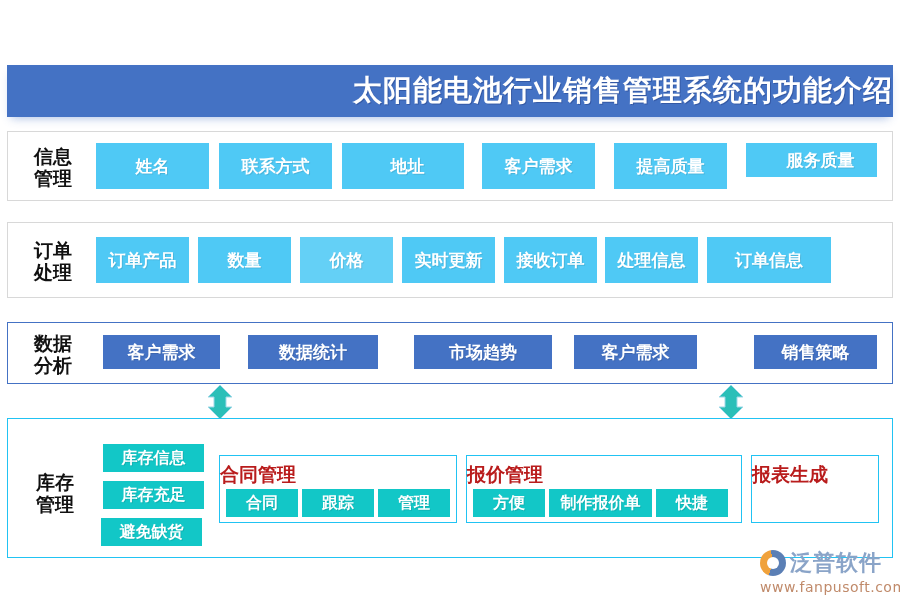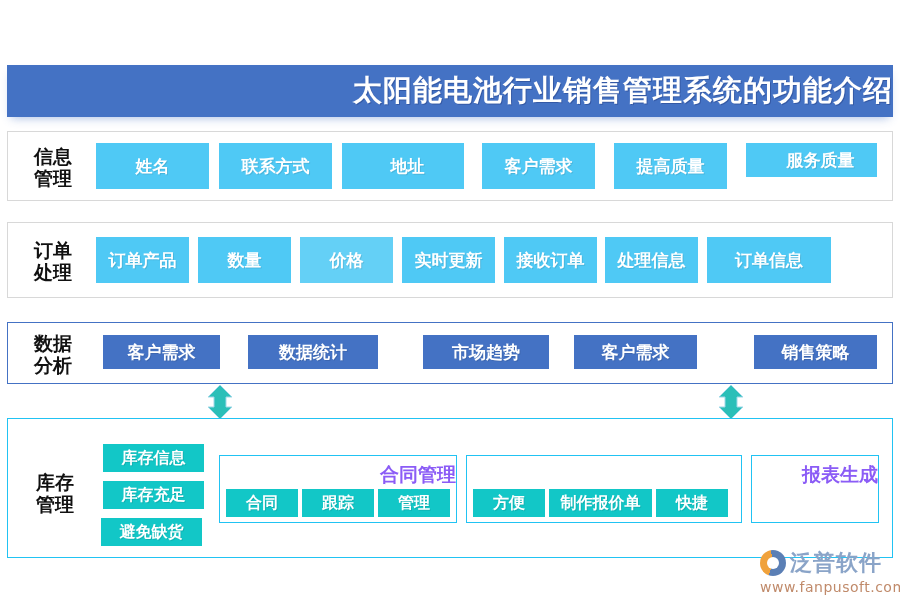--- a/index.html
+++ b/index.html
@@ -48,22 +48,22 @@
   .chip-lblue{background:#4FC9F5;font-size:17px;}
   .chip-dblue{background:#4472C4;font-size:17px;}
   .chip-teal{background:#12C7C7;font-size:16px;}
 
   
   .groupbox{
     position:absolute;box-sizing:border-box;border:1px solid #21C3F3;
     background:#ffffff;
   }
   .group-title{
-    position:absolute;left:0;right:0;top:6px;text-align:right;
-    font-size:19px;font-weight:bold;color:#8b5cf6;white-space:nowrap;
+    position:absolute;left:0;right:0;top:6px;text-align:left;
+    font-size:19px;font-weight:bold;color:#b91c1c;white-space:nowrap;
   }
 
   
   .arrow{position:absolute;width:26px;height:34px;}
 
   
   .watermark{
     position:absolute;opacity:.18;pointer-events:none;
     display:flex;align-items:center;gap:3px;
   }
@@ -126,21 +126,21 @@
     <div class="chip chip-lblue" style="left:597px;top:14px;width:93px;height:46px;">处理信息</div>
     <div class="chip chip-lblue" style="left:699px;top:14px;width:124px;height:46px;">订单信息</div>
   </div>
 
   <div class="band band-blue" style="top:322px;height:62px;">
     <div class="row-label" style="left:14px;top:9px;width:62px;">数据
 分析</div>
 
     <div class="chip chip-dblue" style="left:95px;top:12px;width:117px;height:34px;">客户需求</div>
     <div class="chip chip-dblue" style="left:240px;top:12px;width:130px;height:34px;">数据统计</div>
-    <div class="chip chip-dblue" style="left:406px;top:12px;width:126px;height:34px;margin-left:9px;">市场趋势</div>
+    <div class="chip chip-dblue" style="left:406px;top:12px;width:138px;height:34px;">市场趋势</div>
     <div class="chip chip-dblue" style="left:566px;top:12px;width:123px;height:34px;">客户需求</div>
     <div class="chip chip-dblue" style="left:746px;top:12px;width:123px;height:34px;">销售策略</div>
   </div>
 
   <div class="arrow" style="left:207px;top:385px;">
     <svg width="26" height="34" viewBox="0 0 26 34" xmlns="http://www.w3.org/2000/svg">
       <polygon points="13,0 25,12 19,12 19,22 25,22 13,34 1,22 7,22 7,12 1,12" fill="#2BBFB8" stroke="#9fd8e8" stroke-width="1"></polygon>
     </svg>
   </div>
   <div class="arrow" style="left:718px;top:385px;">
@@ -158,20 +158,21 @@
     <div class="chip chip-teal" style="left:93px;top:99px;width:101px;height:28px;font-family:Liberation Mono, monospace;">避免缺货</div>
 
     <div class="groupbox" style="left:211px;top:36px;width:238px;height:68px;">
       <div class="group-title">合同管理</div>
       <div class="chip chip-teal" style="left:6px;top:33px;width:72px;height:28px;">合同</div>
       <div class="chip chip-teal" style="left:82px;top:33px;width:72px;height:28px;">跟踪</div>
       <div class="chip chip-teal" style="left:158px;top:33px;width:72px;height:28px;">管理</div>
     </div>
 
     <div class="groupbox" style="left:458px;top:36px;width:276px;height:68px;">
+      <div class="group-title">报价管理</div>
       <div class="chip chip-teal" style="left:6px;top:33px;width:72px;height:28px;">方便</div>
       <div class="chip chip-teal" style="left:82px;top:33px;width:103px;height:28px;">制作报价单</div>
       <div class="chip chip-teal" style="left:189px;top:33px;width:72px;height:28px;">快捷</div>
     </div>
 
     <div class="groupbox" style="left:743px;top:36px;width:128px;height:68px;">
       <div class="group-title">报表生成</div>
     </div>
   </div>
 

